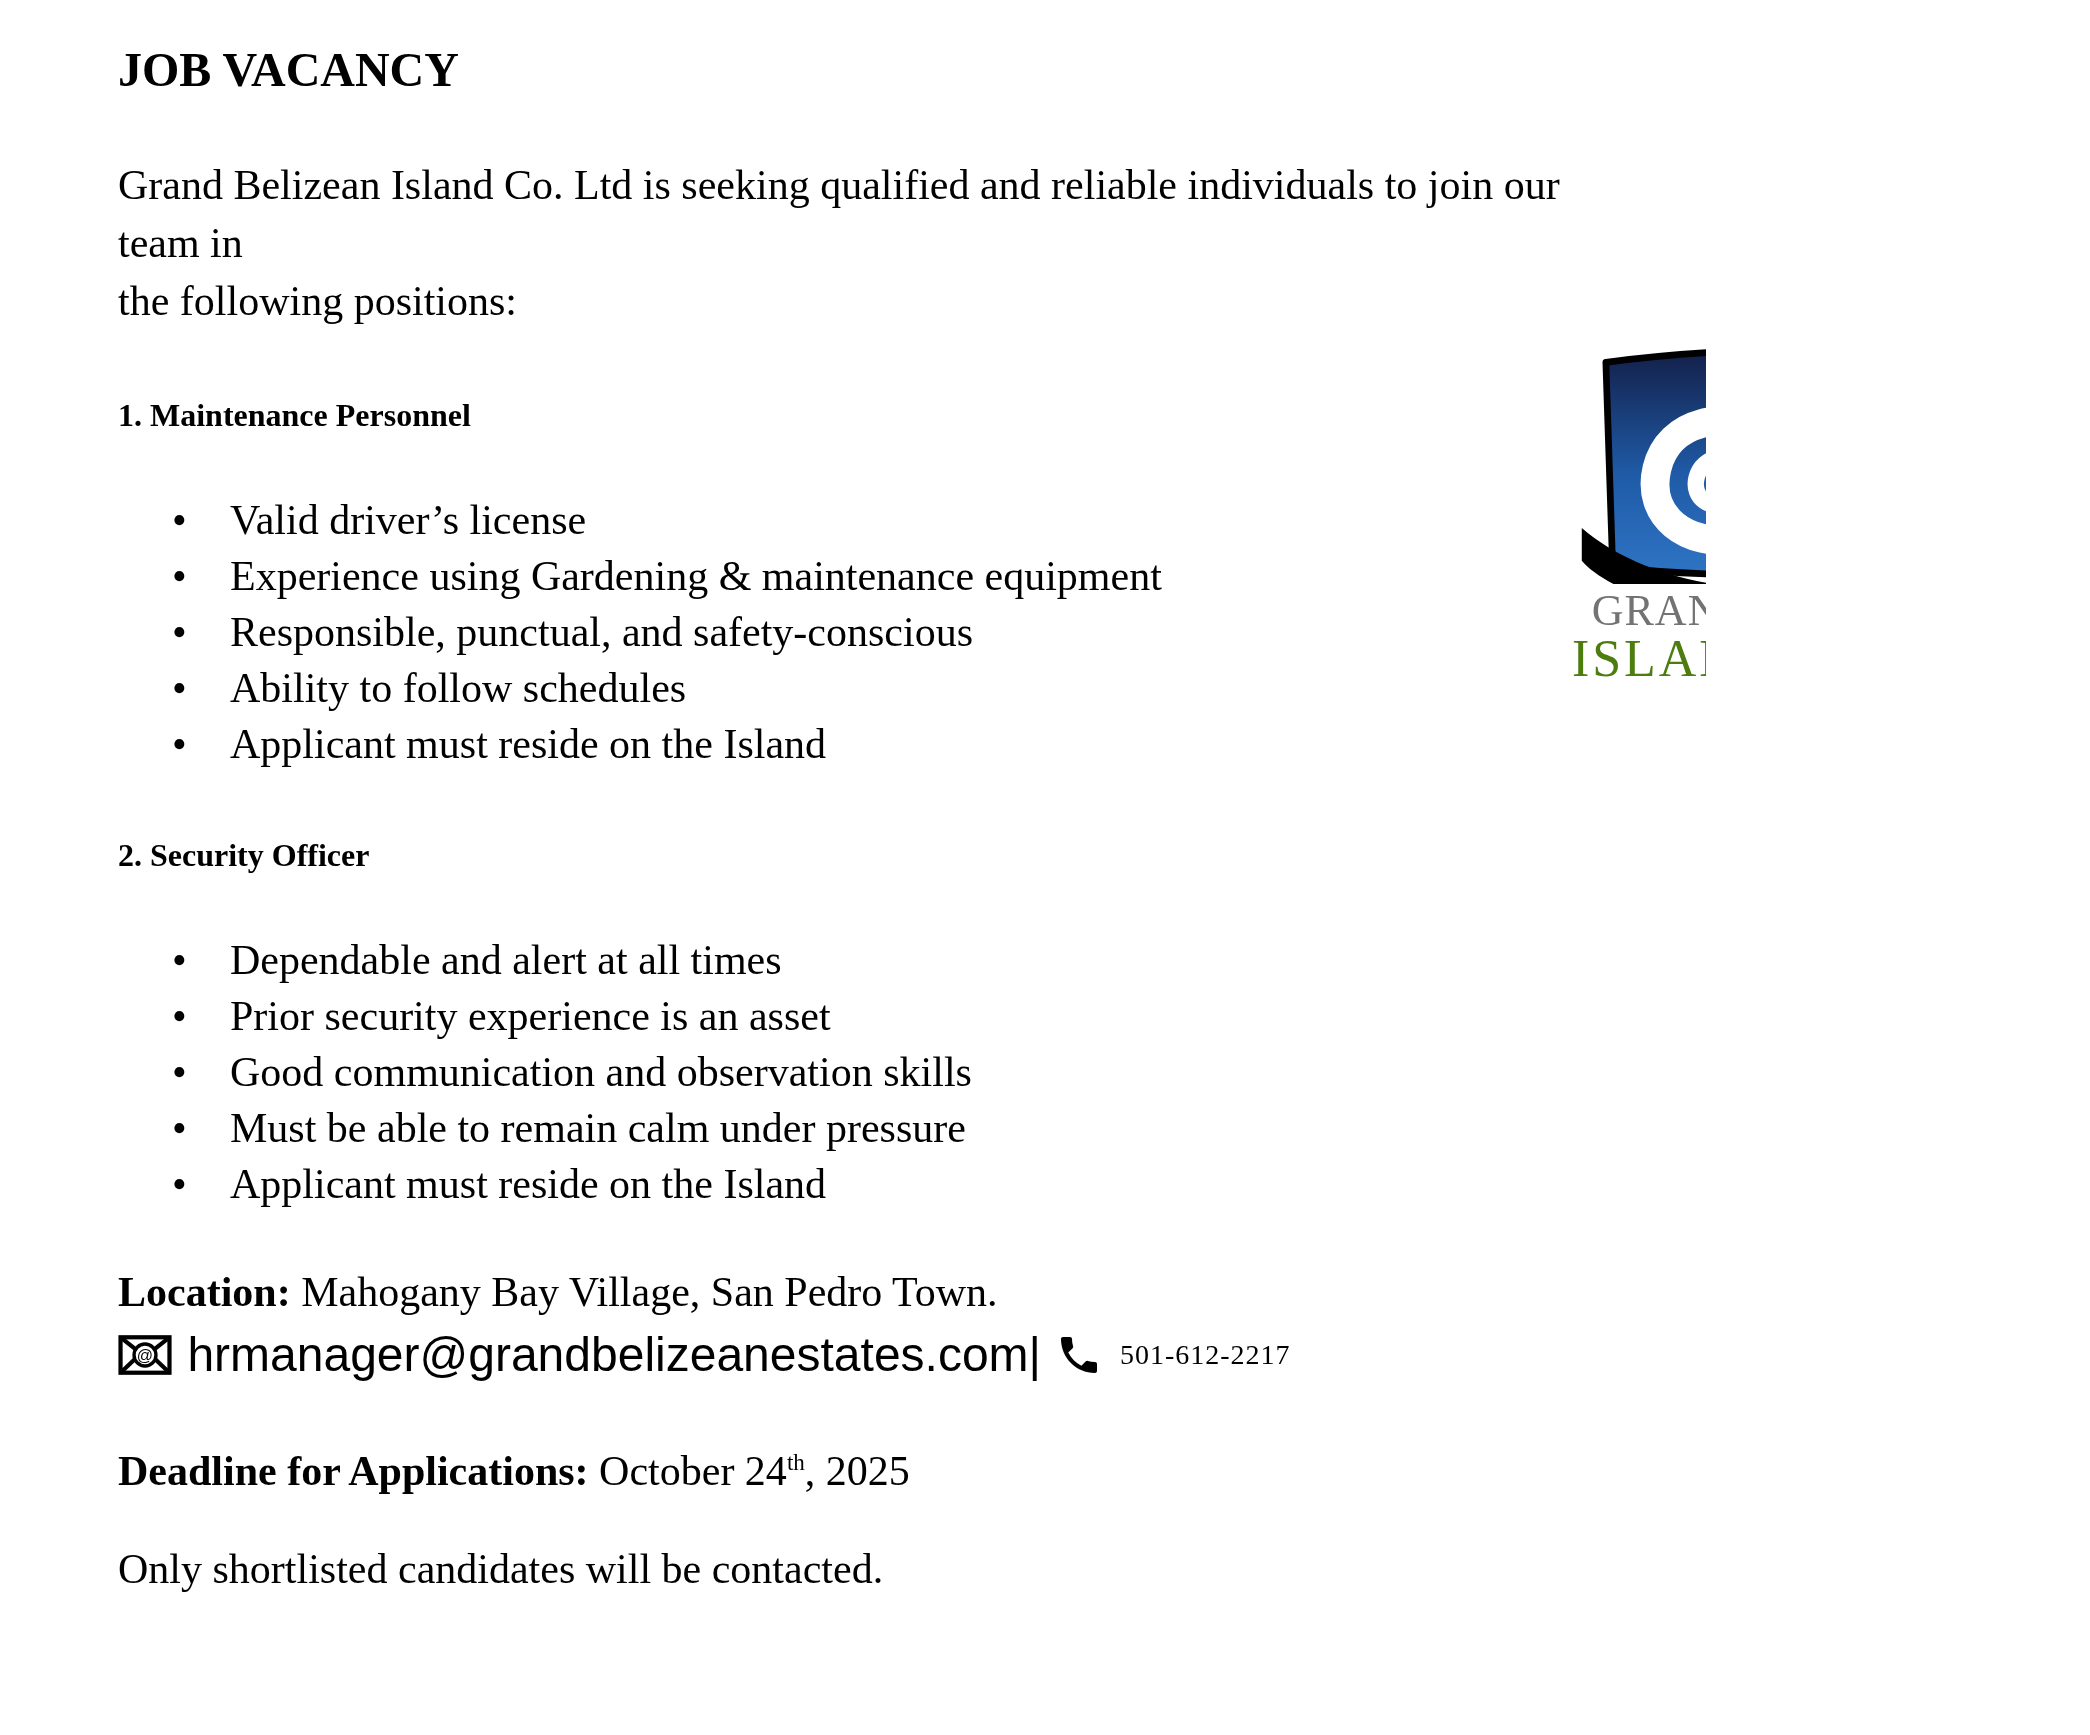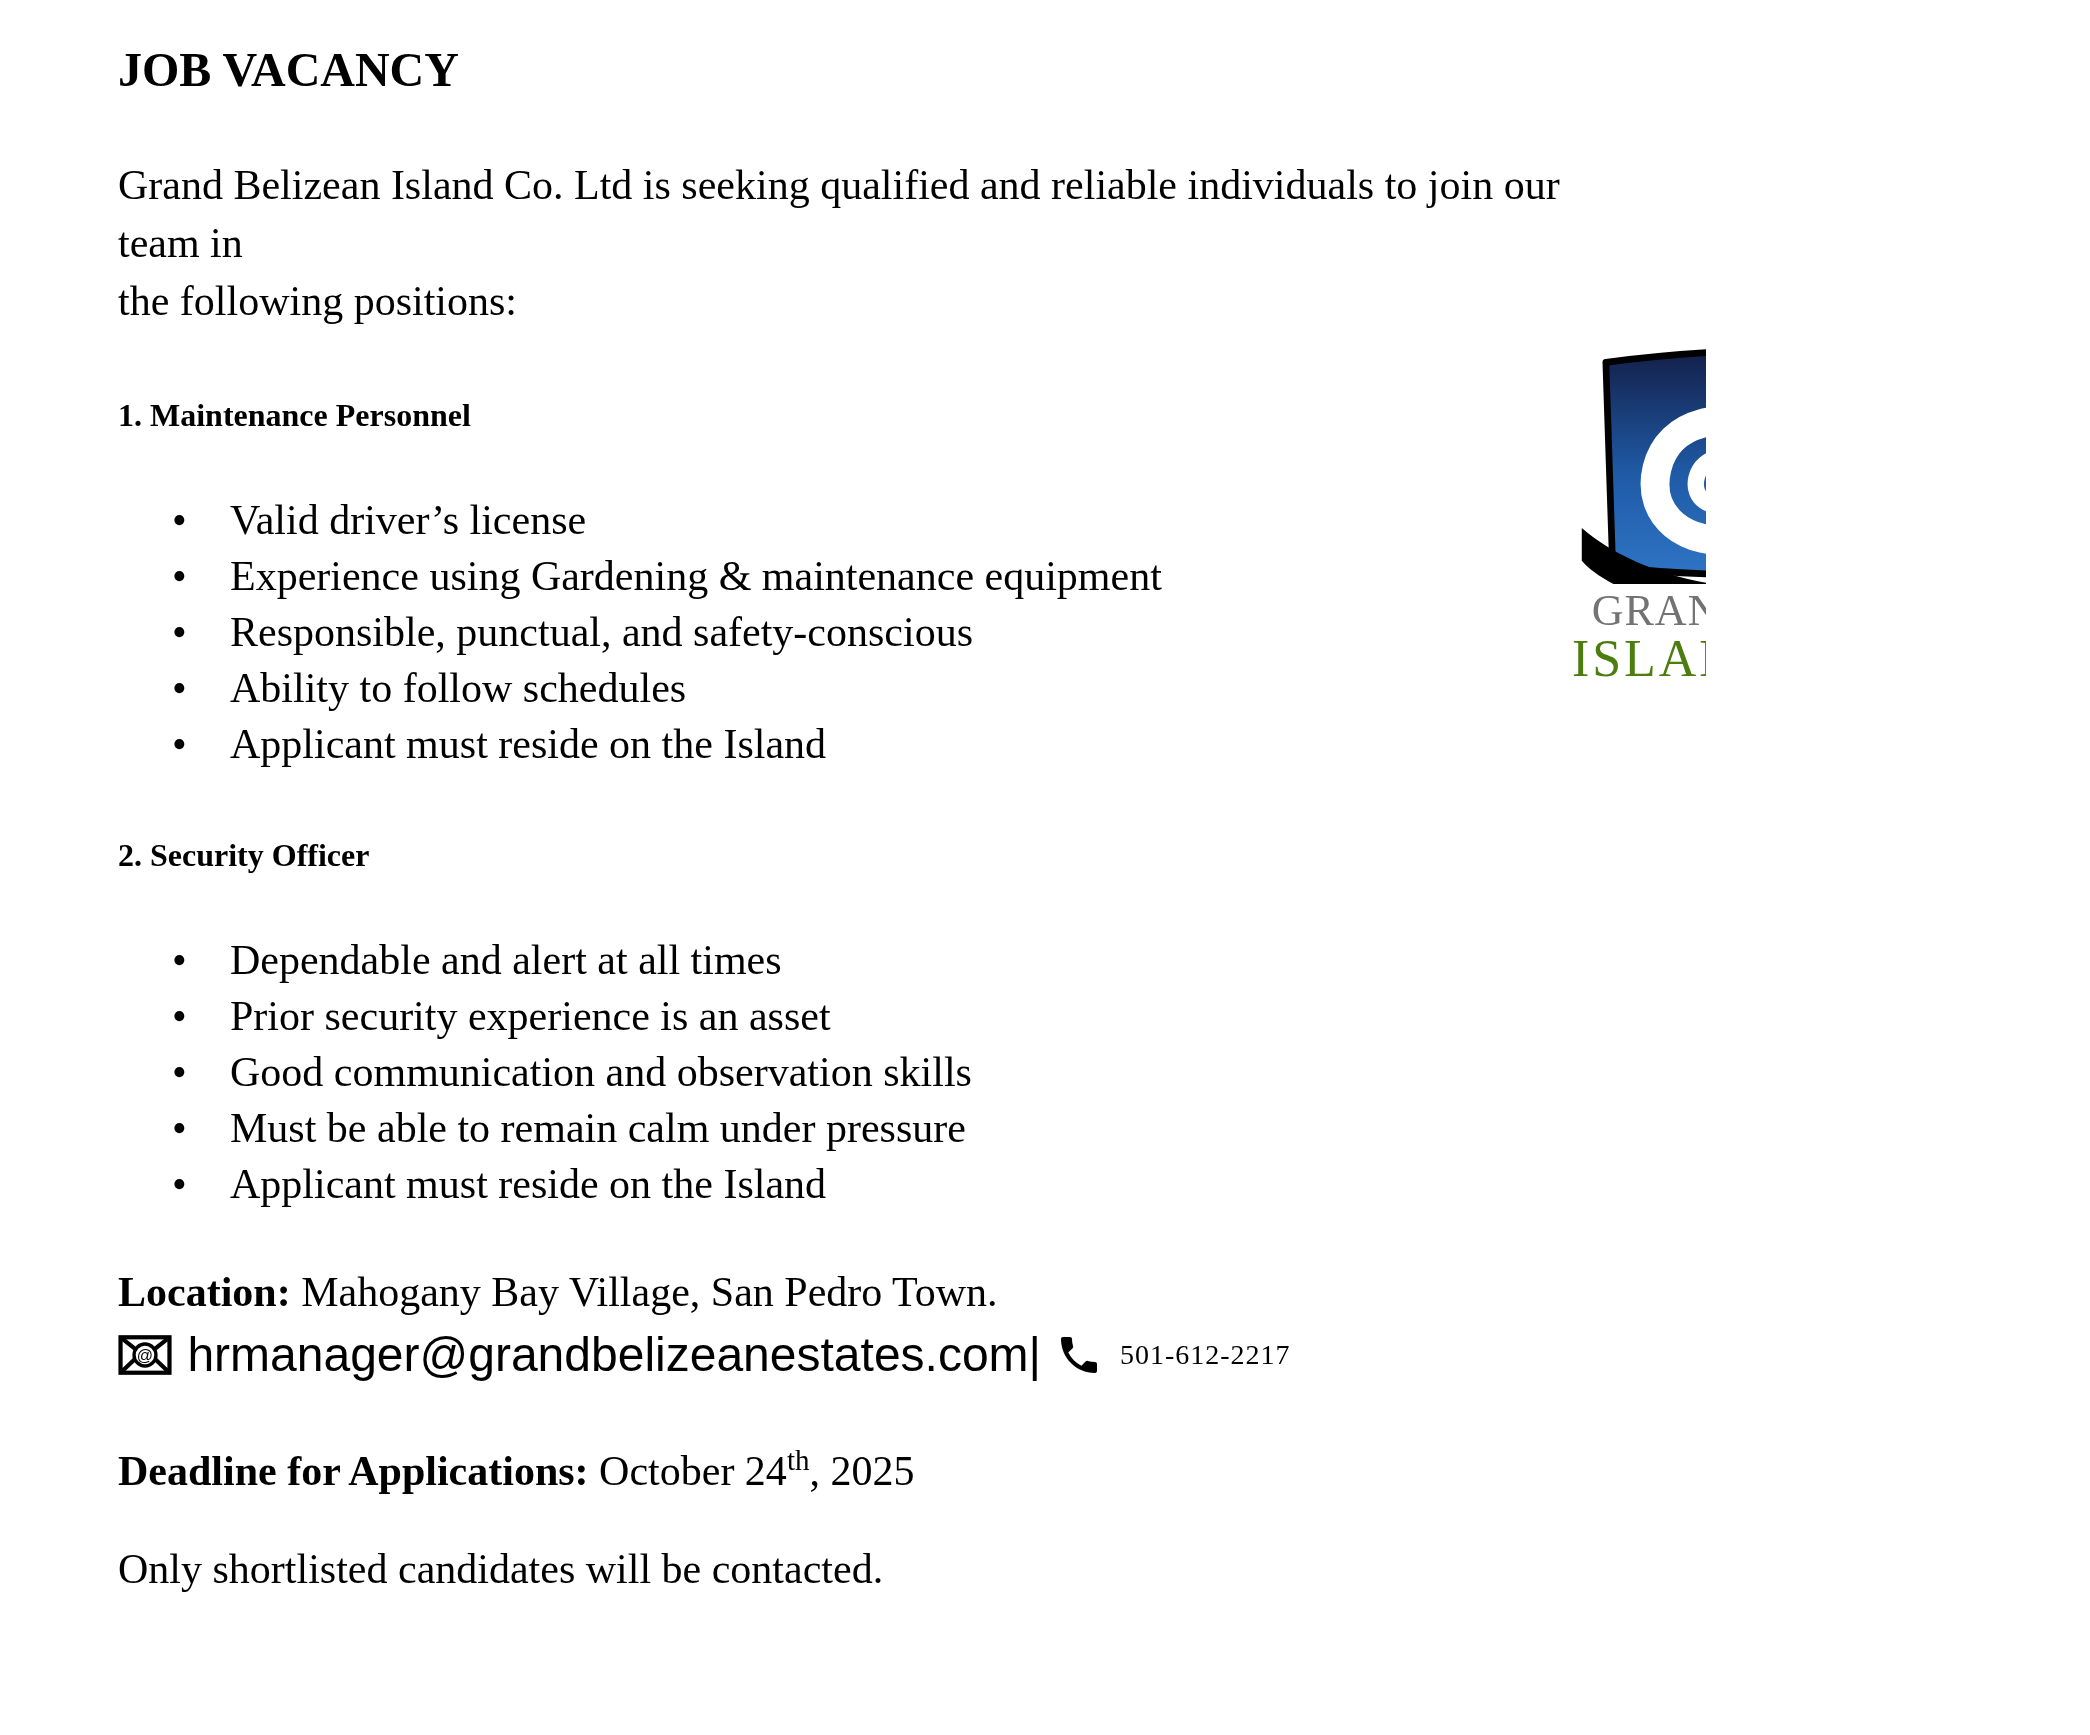--- a/index.html
+++ b/index.html
@@ -21,21 +21,21 @@
   ul.blist li{position:relative;padding-left:112px;line-height:56px;}
   ul.blist .marker{position:absolute;left:54px;top:0;}
   .details{margin-top:52px;line-height:56px;}
   .lbl{font-weight:bold;}
   .contact-line{margin-top:3.9px;display:flex;align-items:center;min-height:62px;}
   .email-icon-svg{width:54px;height:42px;margin-right:15.4px;flex:0 0 auto;}
   .email-text{font-family:"Liberation Sans","DejaVu Sans",sans-serif;font-size:48px;}
   .phone-icon-svg{width:48px;height:48px;margin:0 17.4px 0 13.5px;flex:0 0 auto;}
   .phone-text{font-size:28px;letter-spacing:1px;}
   .deadline{margin-top:56px;line-height:58px;}
-  .deadline sup{font-size:29px;line-height:0;vertical-align:super;}
+  .deadline sup{font-size:23px;line-height:0;vertical-align:super;}
   .footer-note{margin-top:40px;line-height:58px;}
 
   .logo{position:absolute;left:1572px;top:343px;width:436px;text-align:center;}
   .logo-flag-svg{display:block;width:436px;height:241px;}
   .logo-line1{font-size:44px;line-height:50px;color:#737373;letter-spacing:1px;margin-top:1.9px;white-space:nowrap;}
   .logo-line2{font-size:52px;line-height:46px;color:#4d7c0f;letter-spacing:2.9px;white-space:nowrap;}
 </style>
 </head>
 <body>
 

